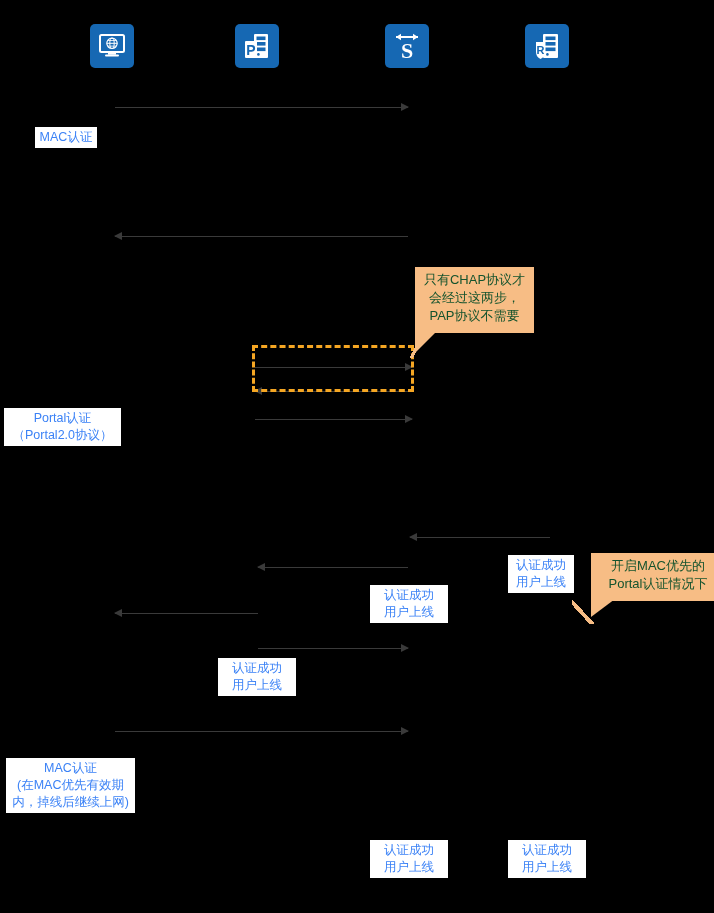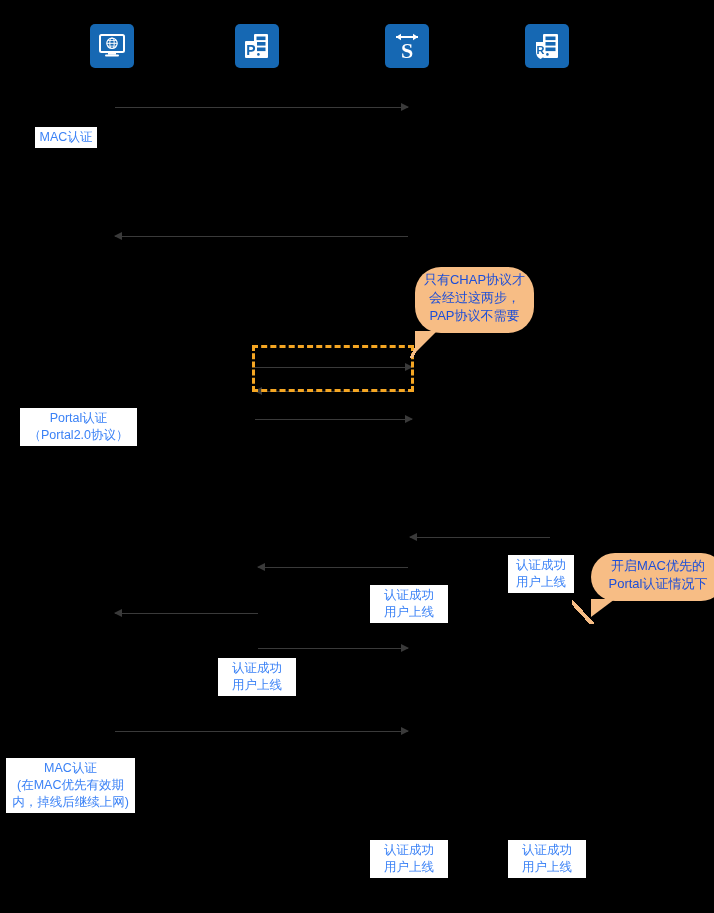--- a/index.html
+++ b/index.html
@@ -77,28 +77,27 @@
   .dashed-box {
     position: absolute;
     border: 3px dashed #f5a623;
     box-sizing: border-box;
   }
 
   
   .callout {
     position: absolute;
     background: #f7bd85;
-    color: #1d4ed8;
+    color: #14532d;
     font-size: 13px;
     line-height: 1.4;
     padding: 4px 5px;
     text-align: center;
     white-space: pre-line;
     box-sizing: border-box;
-    border-radius: 26px;
   }
   .callout-tail {
     position: absolute;
     width: 0;
     height: 0;
   }
 </style>
 </head>
 <body>
 
@@ -196,21 +195,21 @@
     </div>
   <div class="arrow right" style="left:115px; top:727px; width:293px;">
       <span class="shaft"></span>
       <span class="head"></span>
     </div>
 
   <div class="dashed-box" style="left:252px; top:345px; width:162px; height:47px;"></div>
 
   <div class="note" style="left:35px;  top:127px; width:62px;">MAC认证</div>
 
-  <div class="note" style="left:20px;   top:408px; width:117px;">Portal认证
+  <div class="note" style="left:4px;   top:408px; width:117px;">Portal认证
 （Portal2.0协议）</div>
 
   <div class="note" style="left:508px; top:555px; width:66px;">认证成功
 用户上线</div>
 
   <div class="note" style="left:370px; top:585px; width:78px;">认证成功
 用户上线</div>
 
 
   <div class="note" style="left:218px; top:658px; width:78px;">认证成功

